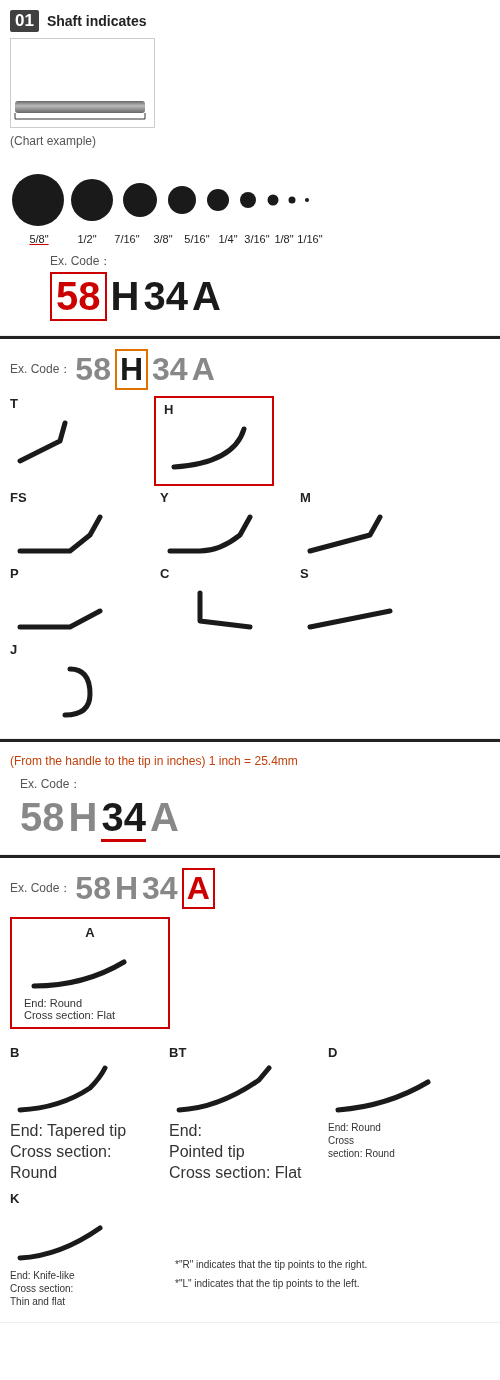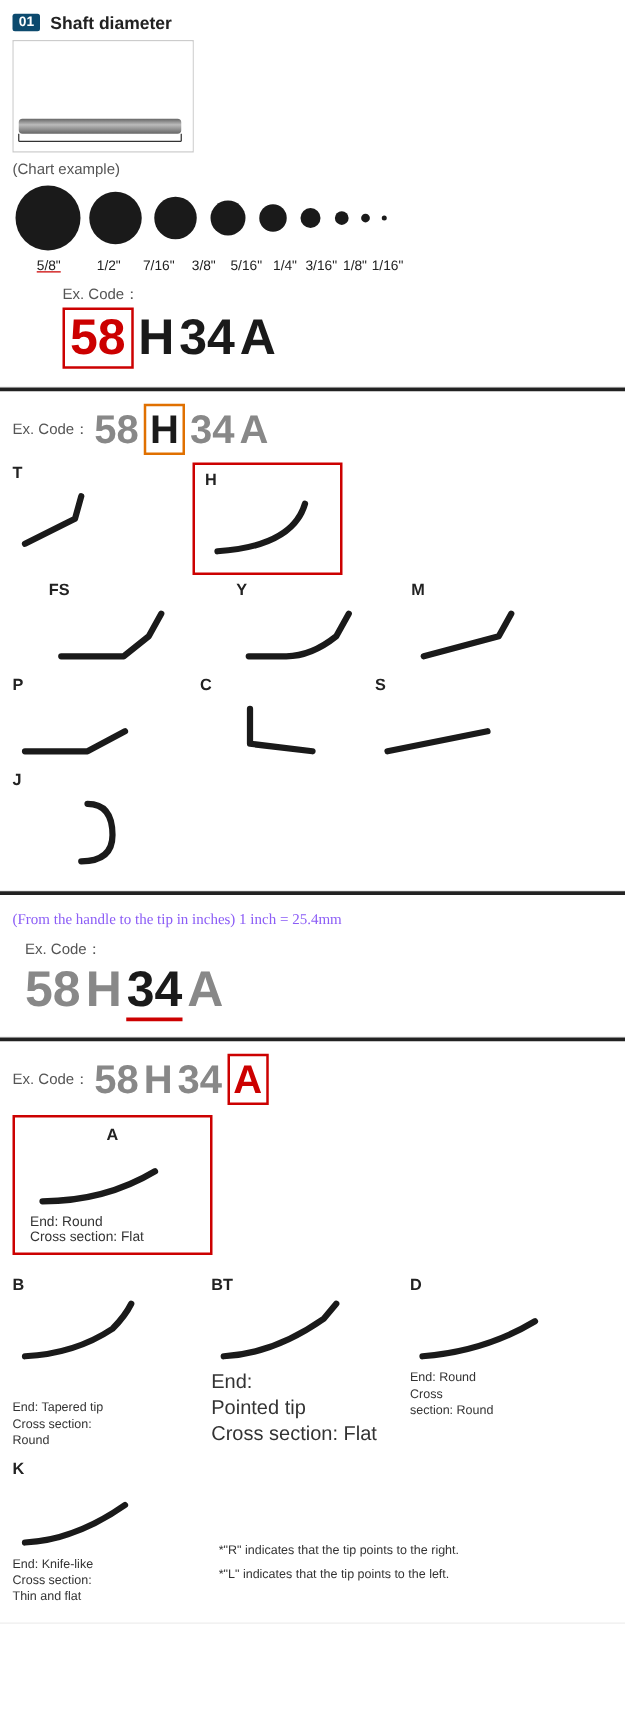--- a/index.html
+++ b/index.html
@@ -16,38 +16,38 @@
       border-bottom: 1px solid #eee;
     }
 
     .section-header {
       display: flex;
       align-items: center;
       margin-bottom: 6px;
     }
 
     .section-number {
-      background: #0c4a6e;
+      background: #404040;
       color: #fff;
-      font-size: 11px;
+      font-size: 17px;
       font-weight: bold;
       padding: 1px 5px;
       margin-right: 8px;
       border-radius: 2px;
     }
 
     .section-title {
       font-size: 14px;
       font-weight: bold;
     }
 
     .chart-example-label {
       font-size: 12px;
       color: #555;
-      margin-bottom: 0;
+      margin-bottom: 20px;
     }
 
     
     .shaft-image {
       width: 145px;
       height: 90px;
       border: 1px solid #ccc;
       background: #fff;
       position: relative;
       margin-bottom: 6px;
@@ -106,23 +106,22 @@
 
     .shape-label {
       font-size: 13px;
       font-weight: bold;
       margin-bottom: 2px;
     }
 
     
     .length-desc {
       font-size: 12px;
-      color: #8b5cf6;
+      color: #c2410c;
       margin: 2px 0 6px 0;
-      font-family: Liberation Serif, serif;
     }
     .tip-image-box {
       width: 148px;
       height: 160px;
       border: 1px solid #ccc;
       background: #f0f0f0;
       flex-shrink: 0;
       overflow: hidden;
     }
 
@@ -138,21 +137,21 @@
       background: #222;
       margin: 0;
     }
   </style>
 </head>
 <body>
 
 <div class="section section-01">
   <div class="section-header">
     <span class="section-number">01</span>
-    <span class="section-title">Shaft diameter</span>
+    <span class="section-title">Shaft indicates</span>
   </div>
 
   <div class="shaft-image">
     <svg width="145" height="90">
 
       <rect width="145" height="90" fill="white"></rect>
 
       <defs>
         <linearGradient id="rodGrad" x1="0" y1="0" x2="0" y2="1">
           <stop offset="0%" stop-color="#666"></stop>
@@ -237,21 +236,21 @@
           <div style="border:2px solid #c00; padding:4px 8px; display:inline-block;">
             <div class="shape-label">H</div>
             <svg width="100" height="58">
               <path d="M 10 48 Q 70 44 80 10" stroke="#1a1a1a" stroke-width="5" fill="none" stroke-linecap="round"></path>
             </svg>
           </div>
         </div>
       </div>
 
       <div style="display:flex; gap:0; margin-bottom:2px;">
-        <div style="width:150px;margin-left:29px;">
+        <div style="width:150px;">
           <div class="shape-label">FS</div>
           <svg width="130" height="54">
             <path d="M 10 44 L 60 44 L 80 28 L 90 10" stroke="#1a1a1a" stroke-width="5" fill="none" stroke-linecap="round" stroke-linejoin="round"></path>
           </svg>
         </div>
         <div style="width:140px;">
           <div class="shape-label">Y</div>
           <svg width="120" height="54">
             <path d="M 10 44 L 40 44 Q 60 44 80 28 L 90 10" stroke="#1a1a1a" stroke-width="5" fill="none" stroke-linecap="round" stroke-linejoin="round"></path>
           </svg>
@@ -343,21 +342,21 @@
     </div>
   </div>
 
   <div style="display:flex; gap:4px; margin-top:8px;">
 
     <div style="width:155px;">
       <div style="font-size:13px; font-weight:bold;">B</div>
       <svg width="120" height="58">
         <path d="M 10 50 Q 50 48 80 28 Q 90 18 95 8" stroke="#1a1a1a" stroke-width="5" fill="none" stroke-linecap="round"></path>
       </svg>
-      <div style="font-size:10px; color:#333; line-height:1.3;margin-top:24px;">End: Tapered tip<br>Cross section:<br>Round</div>
+      <div style="font-size:16px; color:#333; line-height:1.3;">End: Tapered tip<br>Cross section:<br>Round</div>
     </div>
 
     <div style="width:155px;">
       <div style="font-size:13px; font-weight:bold;">BT</div>
       <svg width="120" height="58">
         <path d="M 10 50 Q 50 48 90 20 L 100 8" stroke="#1a1a1a" stroke-width="5" fill="none" stroke-linecap="round"></path>
       </svg>
       <div style="font-size:16px; color:#333; line-height:1.3;">End:<br>Pointed tip<br>Cross section: Flat</div>
     </div>
 

